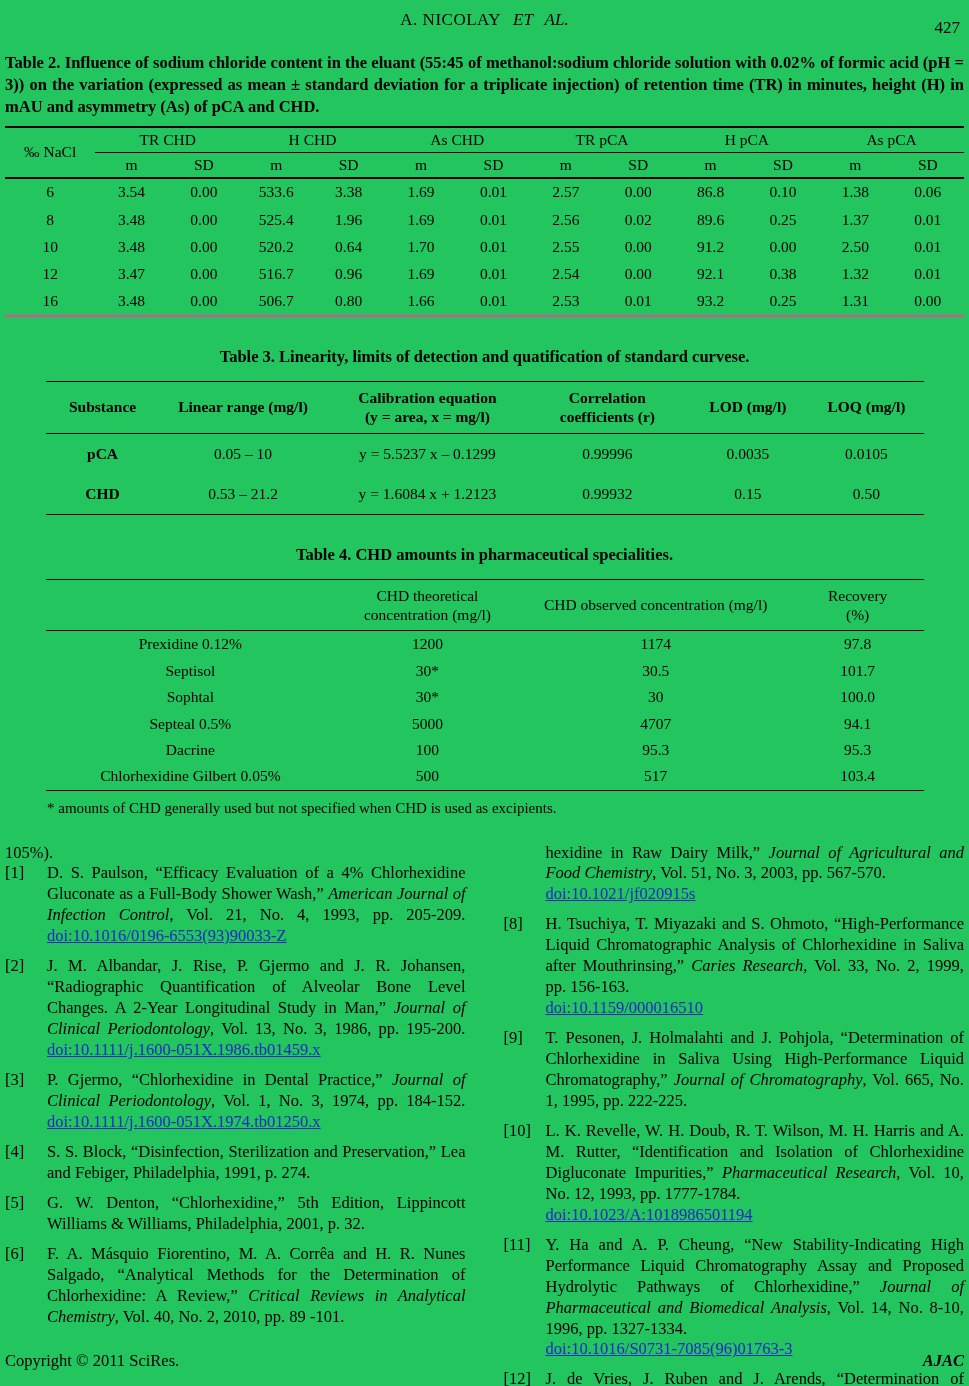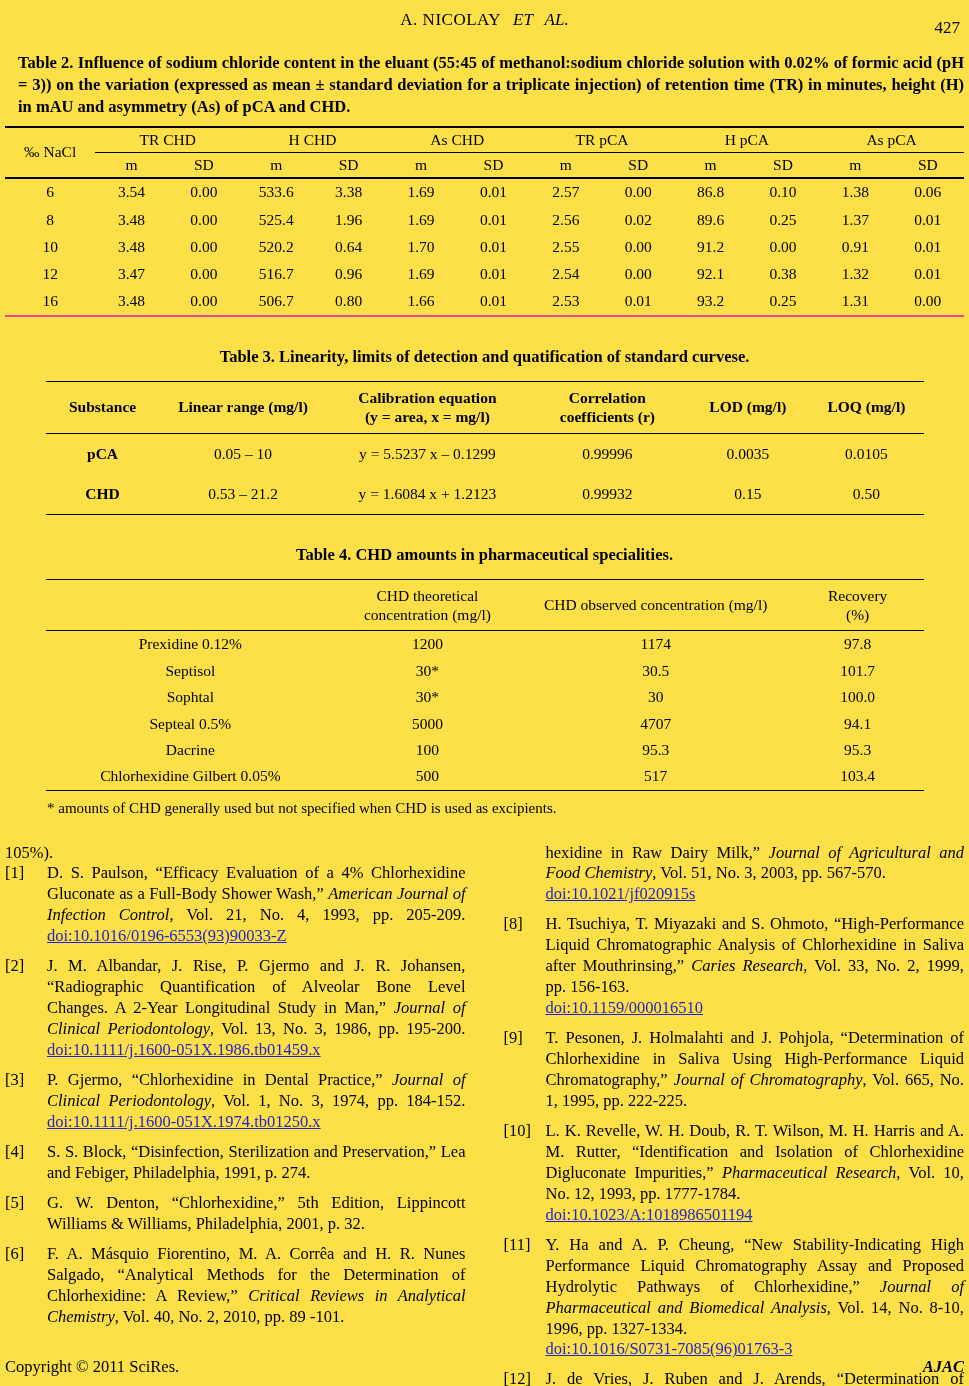--- a/index.html
+++ b/index.html
@@ -1,29 +1,29 @@
 <!DOCTYPE html>
 <html><head>
 <meta charset="utf-8">
 <style>
   html,body{margin:0;padding:0;background:#e8e8e8;}
   .page{
     width:969px;height:1386px;position:relative;margin:0 auto;
-    background:#fde047;color:#000;
+    background:#22c55e;color:#000;
     font-family:"Liberation Serif","DejaVu Serif",serif;
     padding:8px 5px 0 5px;box-sizing:border-box;overflow:hidden;
   }
   
   .running-header{position:relative;text-align:center;font-size:17px;height:26px;margin-top:2px;}
   .head-author{letter-spacing:.5px;}
   .head-etal{font-style:italic;margin-left:12px;word-spacing:8px;}
   .page-num{position:absolute;right:4px;top:8px;}
 
   
-  .caption-justified{font-weight:bold;font-size:16.5px;line-height:1.33;text-align:justify;margin:16px 0 8px 13px;}
+  .caption-justified{font-weight:bold;font-size:16.5px;line-height:1.33;text-align:justify;margin:16px 0 8px 0;}
   .caption-centered{font-weight:bold;font-size:16.5px;text-align:center;margin:30px 0 14px 0;}
 
   
   table{border-collapse:collapse;table-layout:fixed;}
   th,td{text-align:center;vertical-align:middle;}
   #table2{width:100%;font-size:15.5px;border-top:2px solid #000;border-bottom:2px solid #ec4899;margin-top:4px;}
   #table2 th{font-weight:normal;padding:3px 2px;}
   #table2 th.corner{border-bottom:2px solid #000;}
   #table2 th.group{border-bottom:1px solid #000;}
   #table2 tr.sub th{border-bottom:2px solid #000;}
@@ -43,21 +43,21 @@
   .col{width:461px;font-size:16.5px;line-height:1.27;}
   .cont-text{margin:0;text-align:justify;}
   .refs-heading{font-size:21px;font-weight:bold;margin:20px 0 16px 0;}
   .ref{display:flex;margin-bottom:9px;}
   .ref-num{width:42px;flex:none;}
   .ref-text{flex:1;text-align:justify;}
   .ref-text i{font-style:italic;}
   a.doi{color:#2424cb;text-decoration:underline;cursor:pointer;}
 
   
-  .footer{position:absolute;left:5px;right:5px;bottom:9px;display:flex;justify-content:space-between;font-size:16.5px;}
+  .footer{position:absolute;left:5px;right:5px;bottom:15px;display:flex;justify-content:space-between;font-size:16.5px;}
   .journal{font-weight:bold;font-style:italic;}
 </style>
 </head>
 <body>
 
 <div class="page">
 
   <div class="running-header">
     <span class="head-author">A. NICOLAY</span><span class="head-etal">ET AL.</span>
     <span class="page-num">427</span>
@@ -126,21 +126,21 @@
           <td>3.48</td>
           <td>0.00</td>
           <td>520.2</td>
           <td>0.64</td>
           <td>1.70</td>
           <td>0.01</td>
           <td>2.55</td>
           <td>0.00</td>
           <td>91.2</td>
           <td>0.00</td>
-          <td>0.91</td>
+          <td>2.50</td>
           <td>0.01</td>
         </tr>
         <tr>
           <td>12</td>
           <td>3.47</td>
           <td>0.00</td>
           <td>516.7</td>
           <td>0.96</td>
           <td>1.69</td>
           <td>0.01</td>

